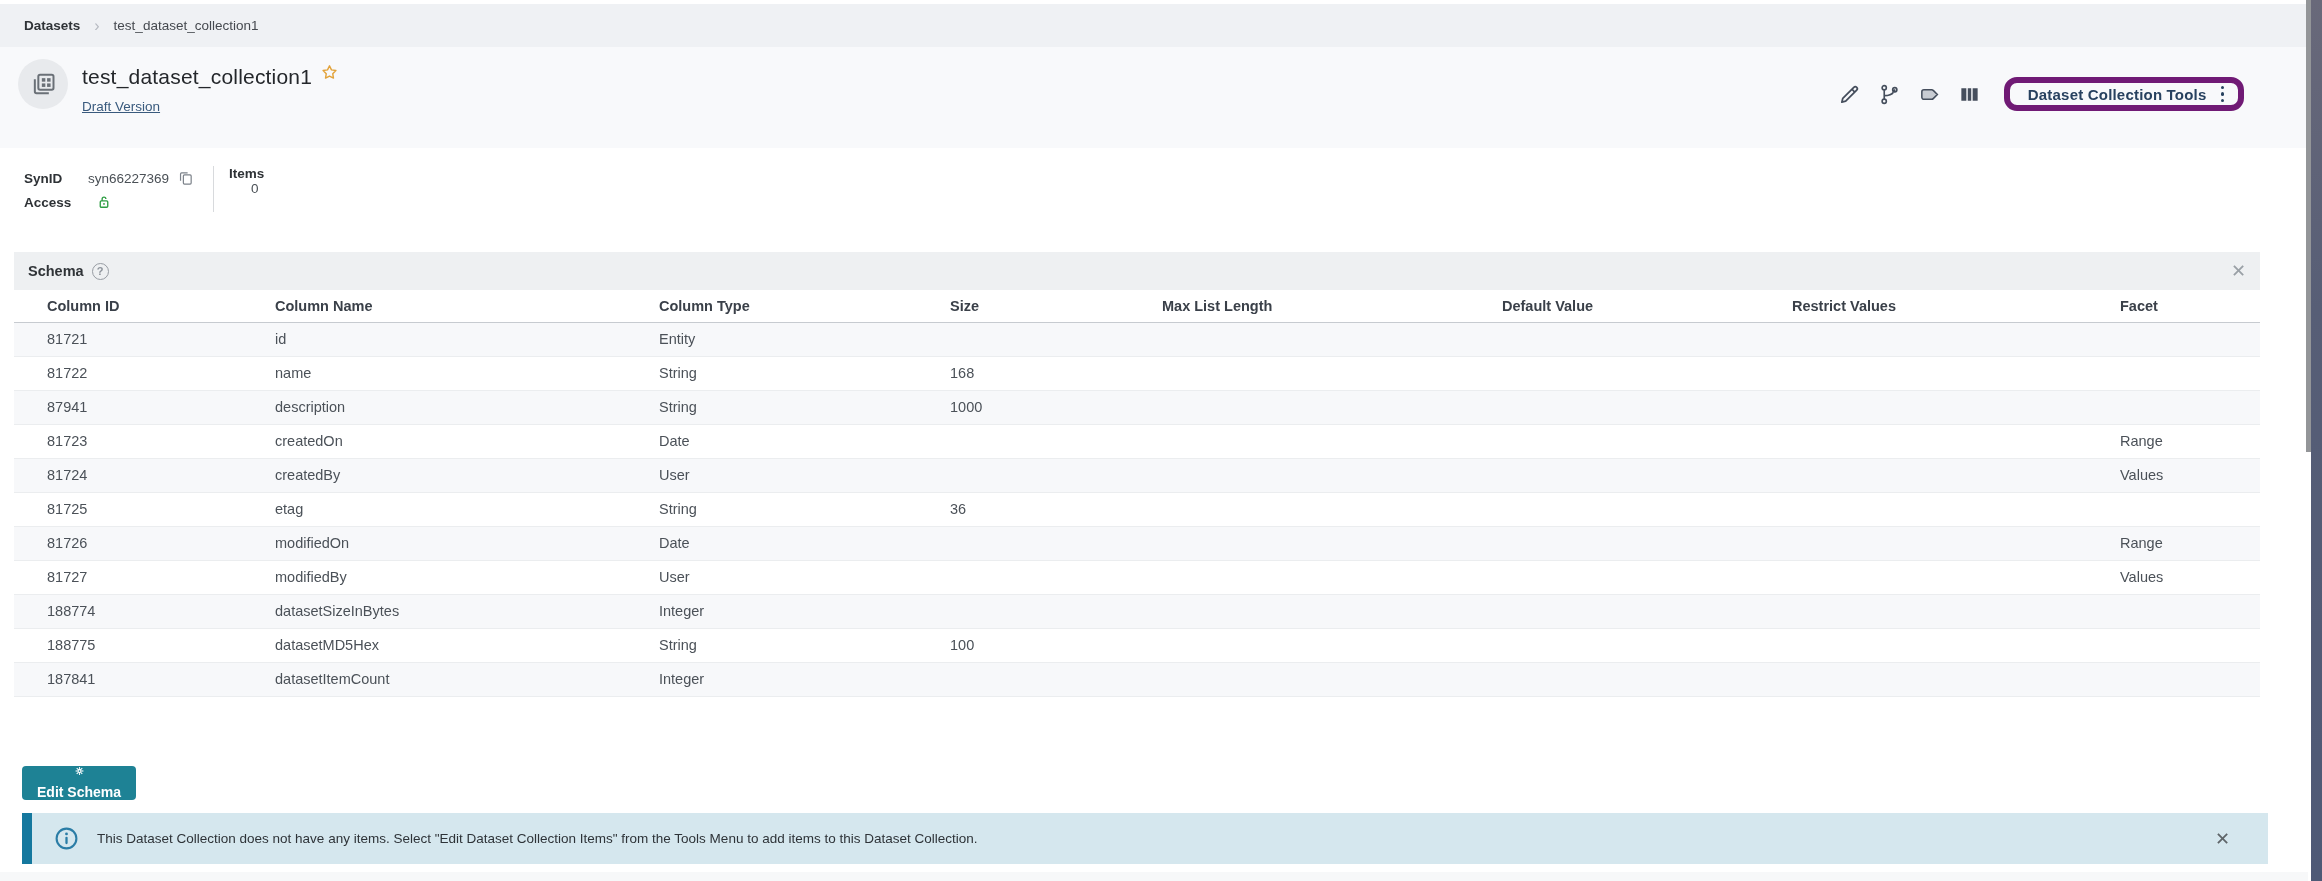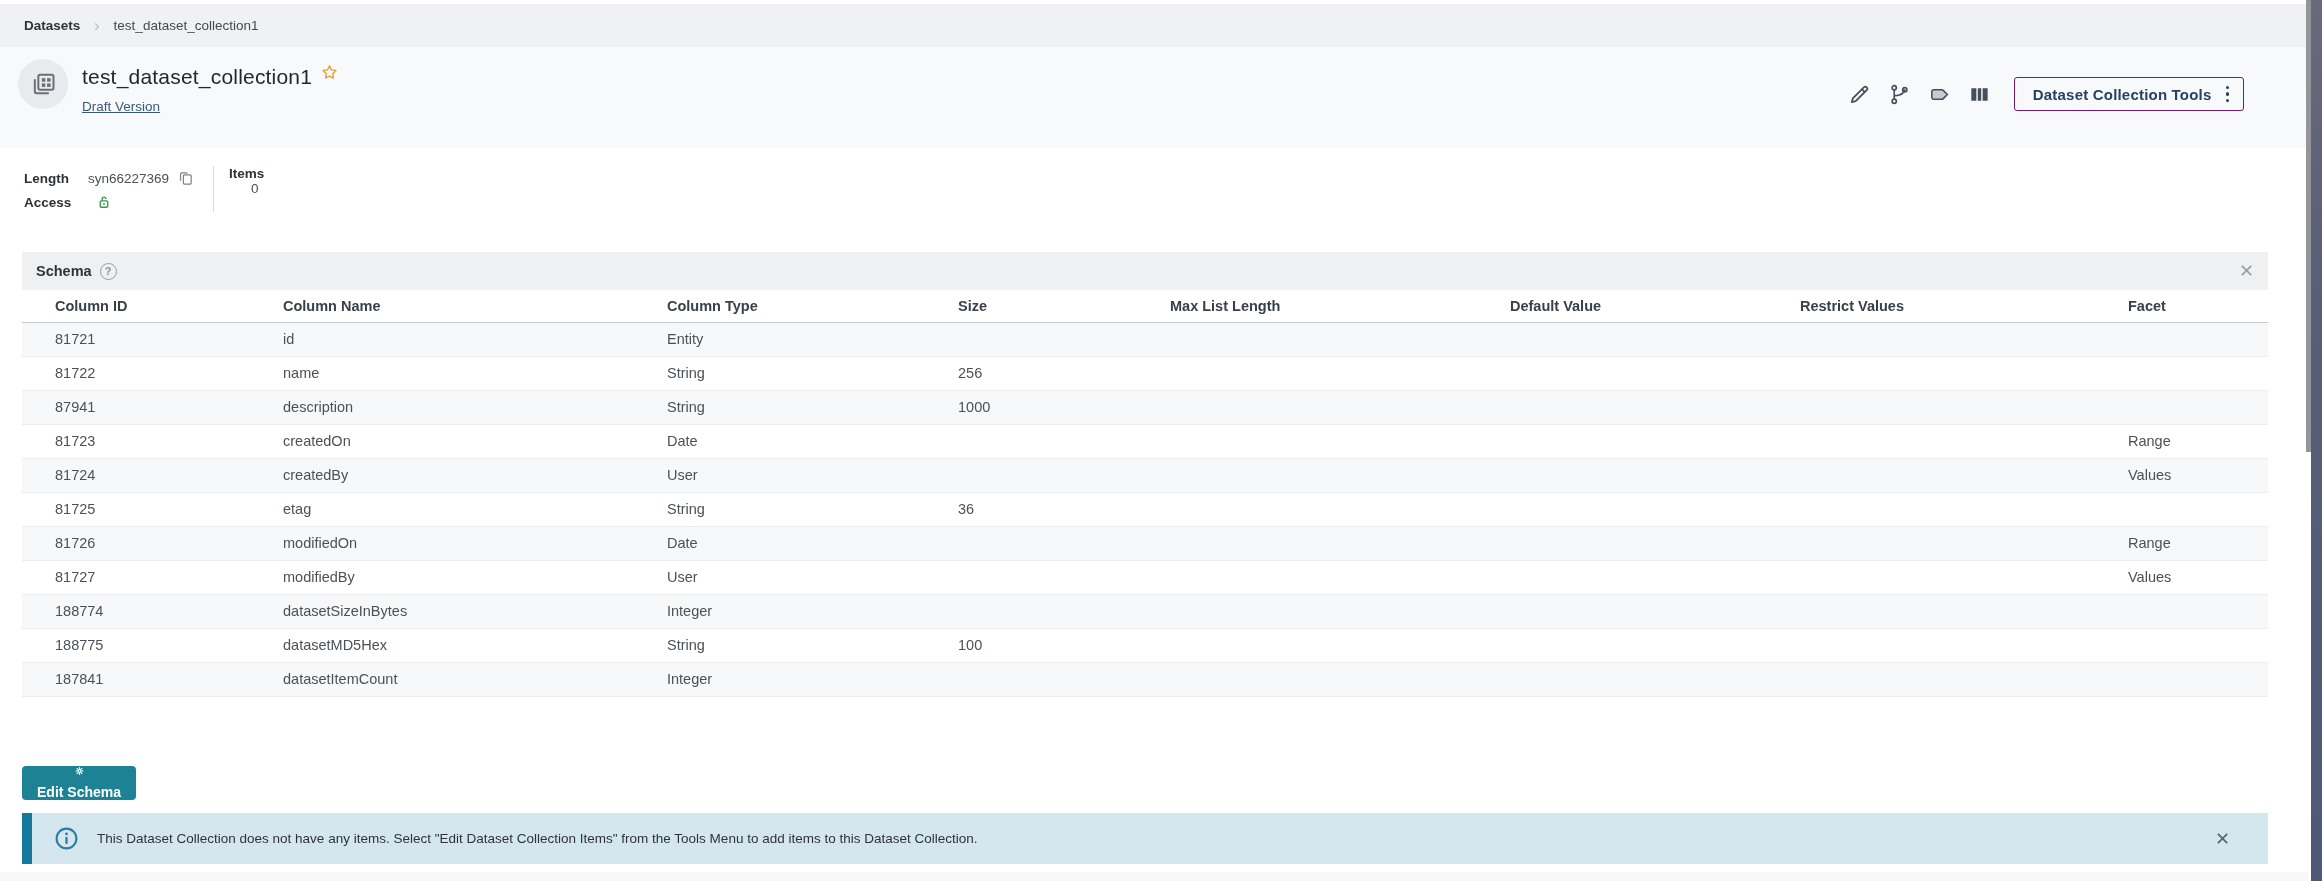--- a/index.html
+++ b/index.html
@@ -22,42 +22,42 @@
   .title-wrap { position:absolute; left:82px; top:18px; display:flex; align-items:flex-start; }
   .page-title { font-size:21px; color:#24272b; letter-spacing:.2px; }
   .star-btn { margin-left:8px; margin-top:-2px; cursor:pointer; }
   .star-btn svg { width:19px; height:19px; }
   .draft-link { position:absolute; left:82px; top:52px; font-size:13.5px; color:#395a7d;
     text-decoration:underline; cursor:pointer; }
 
   .header-actions { position:absolute; top:28px; right:64px; display:flex; align-items:center; }
   .icon-btn { width:40px; height:38px; display:flex; align-items:center; justify-content:center; cursor:pointer; }
   .icon-btn svg { width:23px; height:23px; }
-  .tools-btn { margin-left:14px; height:34px; border:1px solid #701a75; border-radius:3px;
+  .tools-btn { margin-left:14px; height:34px; border:6px solid #701a75; border-radius:13px;
     background:transparent; display:flex; align-items:center; padding:0 14px 0 18px; cursor:pointer; }
   .tools-btn-label { font-size:15px; font-weight:700; color:#27415f; letter-spacing:.2px; }
   .kebab { display:flex; flex-direction:column; gap:3px; margin-left:14px; }
   .kebab i { width:3.5px; height:3.5px; border-radius:50%; background:#27415f; }
 
   
   .meta { position:absolute; top:166px; left:24px; }
   .meta-row { display:flex; align-items:center; height:24px; }
   .meta-label { display:inline-block; width:64px; font-size:13.5px; font-weight:700; color:#2e3236; }
   .meta-value { font-size:13.5px; color:#4a5056; }
   .copy-btn { margin-left:8px; cursor:pointer; display:flex; }
   .copy-btn svg { width:17px; height:17px; }
   .lock-btn { cursor:pointer; display:flex; margin-left:7px; }
   .lock-btn svg { width:18px; height:18px; }
   .meta-divider { position:absolute; left:213px; top:166px; width:1px; height:46px; background:#d8dadd; }
   .items-group { position:absolute; left:229px; top:166px; display:flex; align-items:center; height:24px;flex-direction:column; }
   .items-label { font-size:13.5px; font-weight:700; color:#2e3236; }
   .items-value { font-size:13.5px; color:#4a5056; margin-left:16px; }
 
   
-  .schema-section { position:absolute; left:22px; top:252px; width:2246px; }
+  .schema-section { position:absolute; left:14px; top:252px; width:2246px; }
   .schema-bar { height:38px; background:#eef0f2; display:flex; align-items:center; padding:0 14px; }
   .schema-title { font-size:14.5px; font-weight:700; color:#2f3337; }
   .help-icon { width:17px; height:17px; border:1.5px solid #979ca3; border-radius:50%;
     color:#8d939b; font-size:11px; font-weight:700; display:flex; align-items:center; justify-content:center;
     margin-left:8px; cursor:pointer; }
   .schema-close { margin-left:auto; color:#9aa0a6; font-size:18px; cursor:pointer; line-height:1; }
 
   table.schema-table { width:100%; border-collapse:collapse; table-layout:fixed; }
   .schema-table th { text-align:left; font-size:14.5px; font-weight:700; color:#3a4049;
     height:32px; border-bottom:1px solid #c7cbd0; padding:0; vertical-align:middle; }
@@ -153,21 +153,21 @@
             <i></i>
             <i></i>
             <i></i>
           </span>
       </div>
     </div>
   </div>
 
   <div class="meta">
     <div class="meta-row">
-      <span class="meta-label">Length</span>
+      <span class="meta-label">SynID</span>
       <span class="meta-value">syn66227369</span>
       <span class="copy-btn">
         <svg viewBox="0 0 24 24" fill="none" stroke="#7c828a" stroke-width="1.7">
           <rect x="9" y="7" width="11" height="13" rx="1.5"></rect>
           <path d="M5 15V5.5A1.5 1.5 0 0 1 6.5 4H15"></path>
         </svg>
       </span>
     </div>
     <div class="meta-row">
       <span class="meta-label">Access</span>
@@ -223,21 +223,21 @@
             <td></td>
             <td></td>
             <td></td>
             <td></td>
             <td></td>
           </tr>
           <tr>
             <td>81722</td>
             <td>name</td>
             <td>String</td>
-            <td>256</td>
+            <td>168</td>
             <td></td>
             <td></td>
             <td></td>
             <td></td>
           </tr>
           <tr>
             <td>87941</td>
             <td>description</td>
             <td>String</td>
             <td>1000</td>

